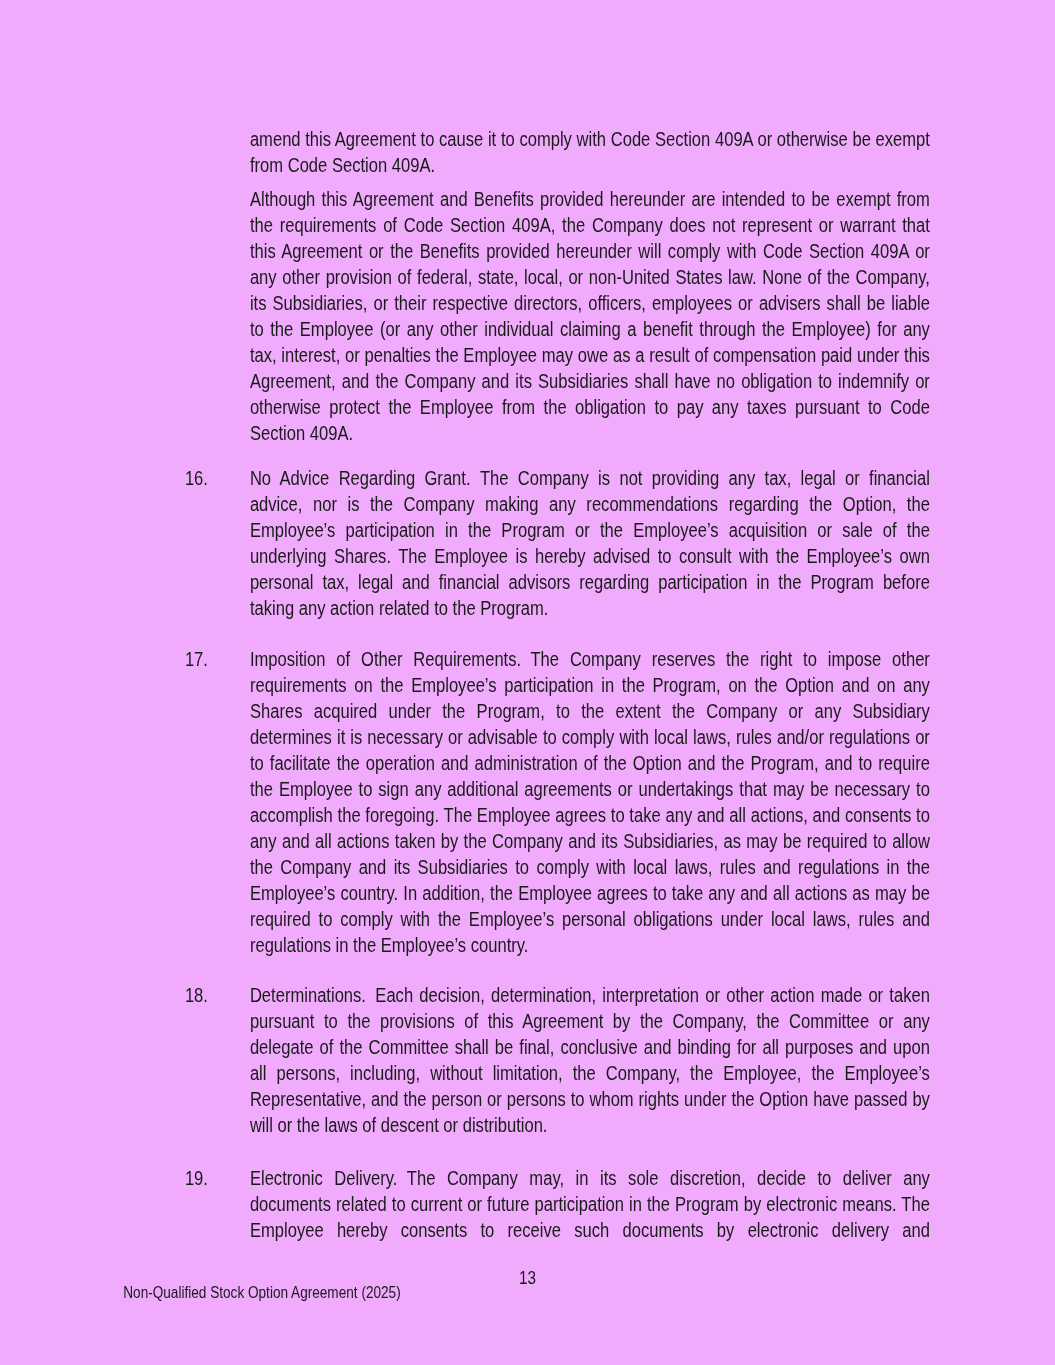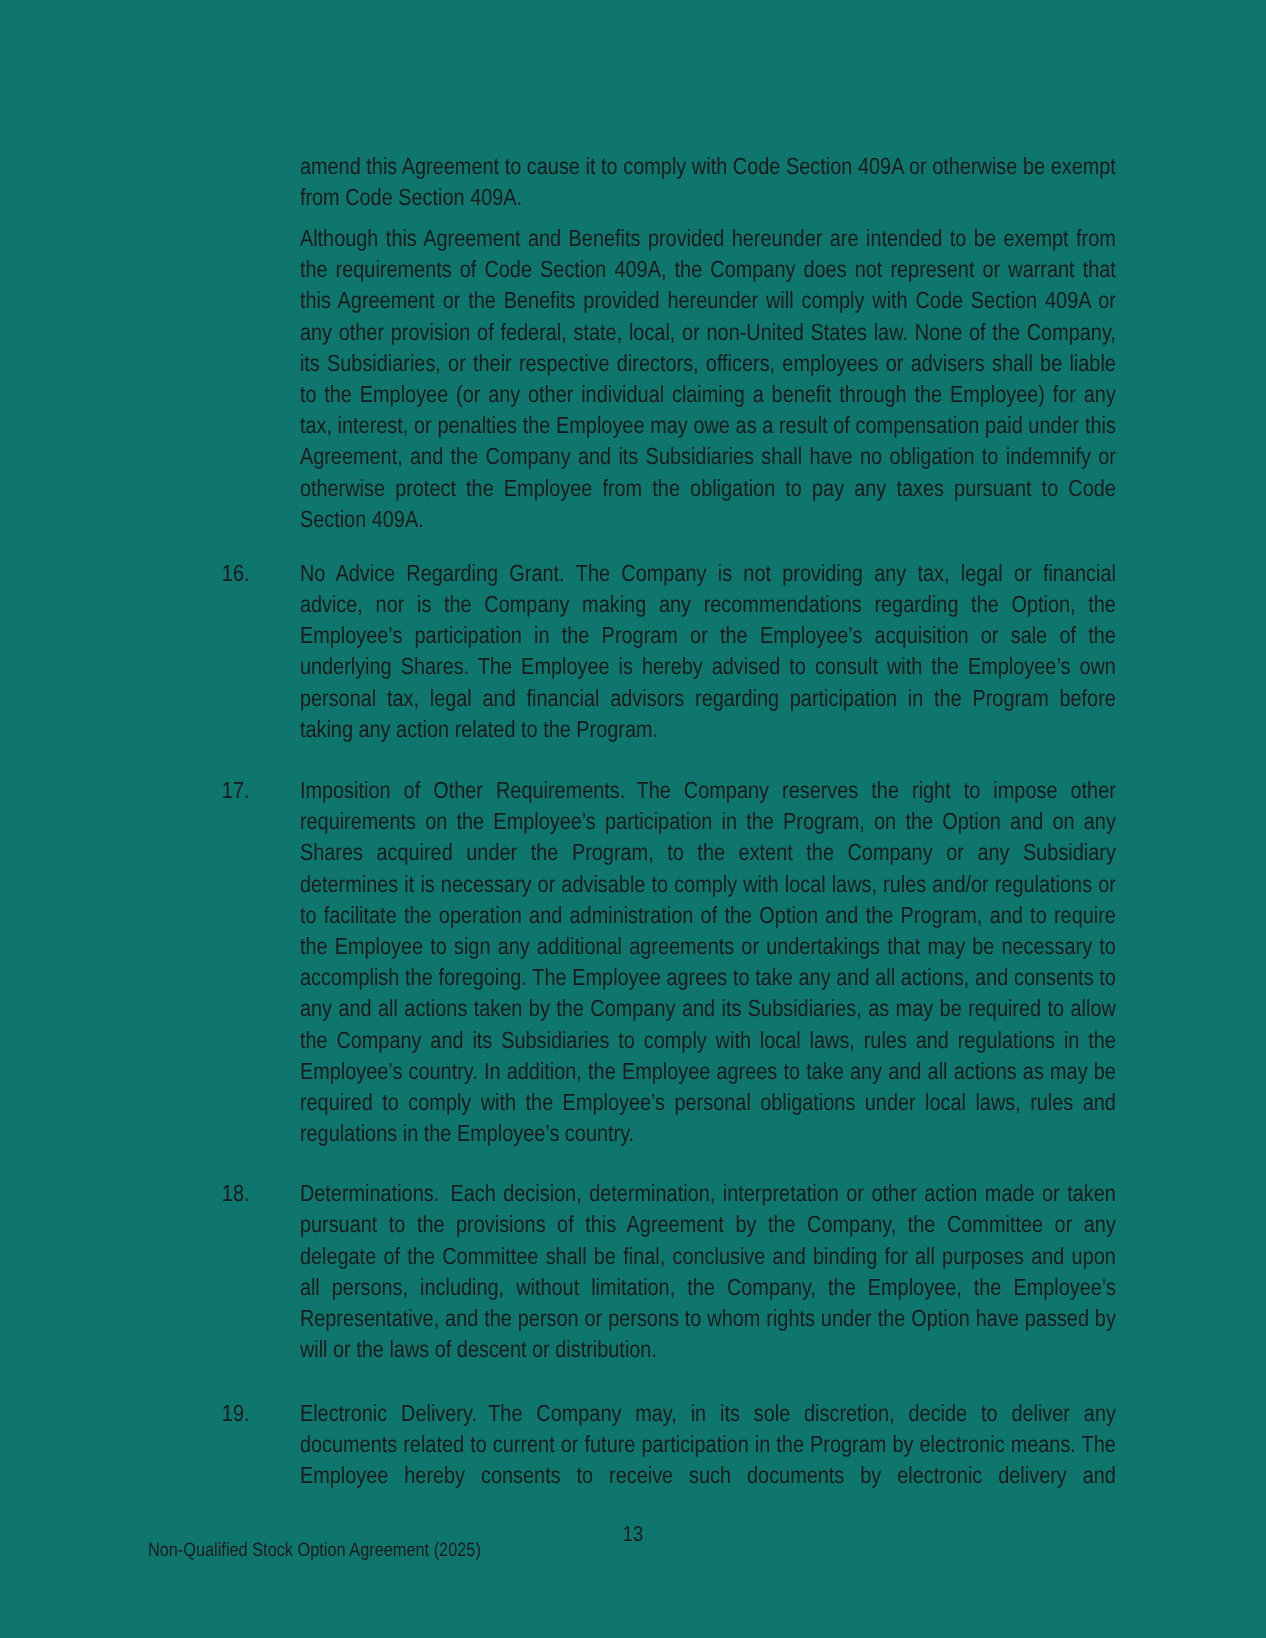--- a/index.html
+++ b/index.html
@@ -7,21 +7,21 @@
     width: 1055px;
     height: 1365px;
     background: #ffffff;
     overflow: hidden;
     font-family: "Liberation Sans", sans-serif;
   }
   .page {
     position: relative;
     width: 1055px;
     height: 1365px;
-    background: #0f766e;
+    background: #f0abfc;
     color: #1a1a1a;
     overflow: hidden;
     text-decoration: underline;
   }
   
   .scale-wrap {
     position: absolute;
     top: 0; left: 0;
     width: 1241px;
     height: 1365px;

